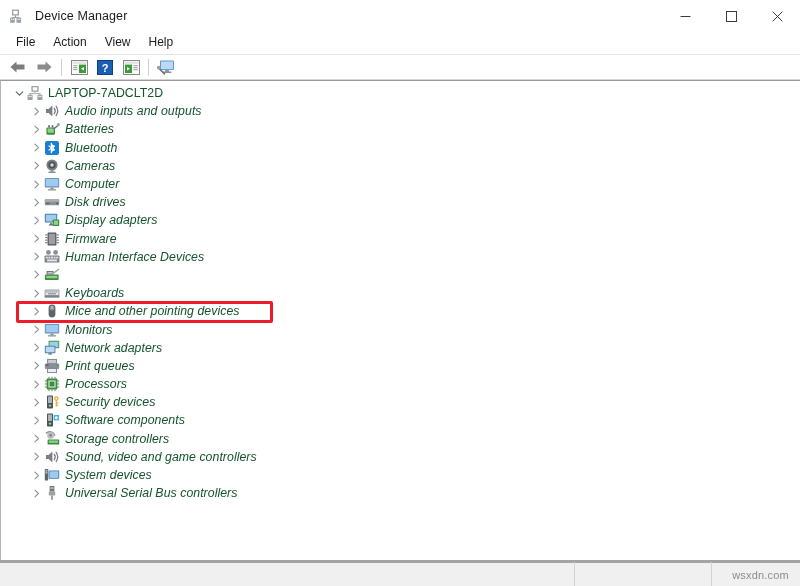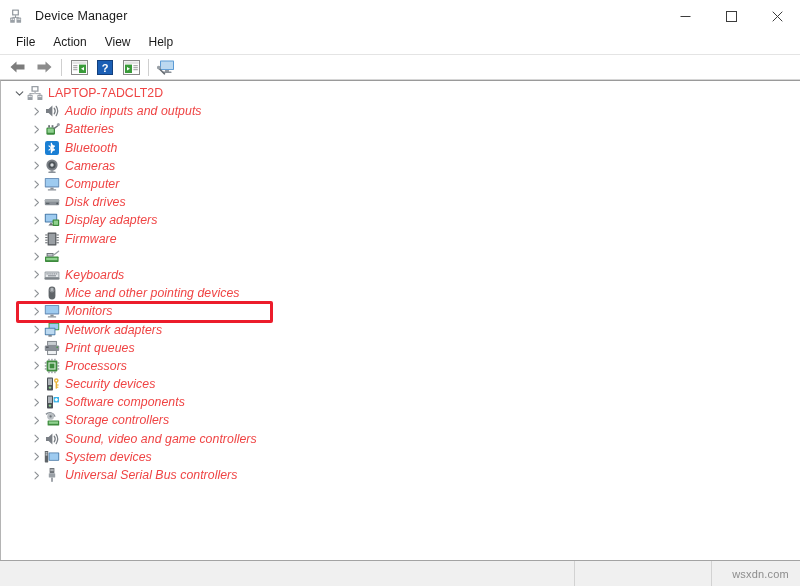--- a/index.html
+++ b/index.html
@@ -150,42 +150,42 @@
     min-width: 16px;
     height: 16px;
     display: flex;
     align-items: center;
     justify-content: center;
     margin-right: 5px;
   }
   .row-icon svg { display: block; }
   .row-label {
     font-size: 12.3px;
-    color: #ef4444;
+    color: #14532d;
     line-height: 16px;
     letter-spacing: 0.05px;
   }
   .depth-0 { padding-left: 10px; }
   .depth-1 { padding-left: 27px; font-style: italic; }
 
   
   .highlight-box {
     position: absolute;
     border: 3px solid #ec1c2b;
     border-radius: 2px;
     pointer-events: none;
     box-sizing: border-box;
   }
 
   
   .statusbar {
     height: 20px;
     min-height: 26px;
     background: #f0f0f0;
-    border-top: 1px solid #a3a3a3;
+    border-top: 3px solid #a3a3a3;
     display: flex;
     align-items: center;
     box-sizing: border-box;
     position: relative;
   }
   .status-pane {
     height: 26px;
     display: flex;
     align-items: center;
     box-sizing: border-box;
@@ -472,20 +472,41 @@
           <span class="row-label">Firmware</span>
         </div>
         <div class="tree-row depth-1">
           <span class="twisty">
             <svg width="9" height="9" viewBox="0 0 9 9">
               <path d="M3 1.2 L6.4 4.5 L3 7.8" stroke="#8d9195" stroke-width="1.1" fill="none" stroke-linecap="round" stroke-linejoin="round"></path>
             </svg>
           </span>
           <span class="row-icon">
             <svg width="16" height="16" viewBox="0 0 16 16">
+              <rect x="0.6" y="6.4" width="14.8" height="7.2" rx="0.9" fill="#7a7f85"></rect>
+              <rect x="1.8" y="7.6" width="2" height="2" fill="#dfe3e6"></rect>
+              <rect x="4.4" y="7.6" width="2" height="2" fill="#dfe3e6"></rect>
+              <rect x="7" y="7.6" width="2" height="2" fill="#dfe3e6"></rect>
+              <rect x="9.6" y="7.6" width="2" height="2" fill="#dfe3e6"></rect>
+              <rect x="12.2" y="7.6" width="2" height="2" fill="#dfe3e6"></rect>
+              <rect x="3" y="10.4" width="10" height="2" fill="#dfe3e6"></rect>
+              <circle cx="4.4" cy="3.4" r="2.4" fill="#8a9097"></circle>
+              <circle cx="11.6" cy="3.4" r="2.4" fill="#8a9097"></circle>
+            </svg>
+          </span>
+          <span class="row-label">Human Interface Devices</span>
+        </div>
+        <div class="tree-row depth-1">
+          <span class="twisty">
+            <svg width="9" height="9" viewBox="0 0 9 9">
+              <path d="M3 1.2 L6.4 4.5 L3 7.8" stroke="#8d9195" stroke-width="1.1" fill="none" stroke-linecap="round" stroke-linejoin="round"></path>
+            </svg>
+          </span>
+          <span class="row-icon">
+            <svg width="16" height="16" viewBox="0 0 16 16">
               <rect x="1" y="7.6" width="13.6" height="5.4" rx="0.7" fill="#3d8b3d"></rect>
               <rect x="2.2" y="8.8" width="11.2" height="2.4" fill="#8fd18f"></rect>
               <rect x="2.6" y="4" width="7" height="3.6" rx="0.6" fill="#6a7076"></rect>
               <rect x="3.6" y="4.9" width="5" height="1.8" fill="#c3c8cc"></rect>
               <path d="M10.4 5.6 L14.6 2.2" stroke="#9aa0a6" stroke-width="1.3" stroke-linecap="round"></path>
             </svg>
           </span>
         </div>
         <div class="tree-row depth-1">
           <span class="twisty">

